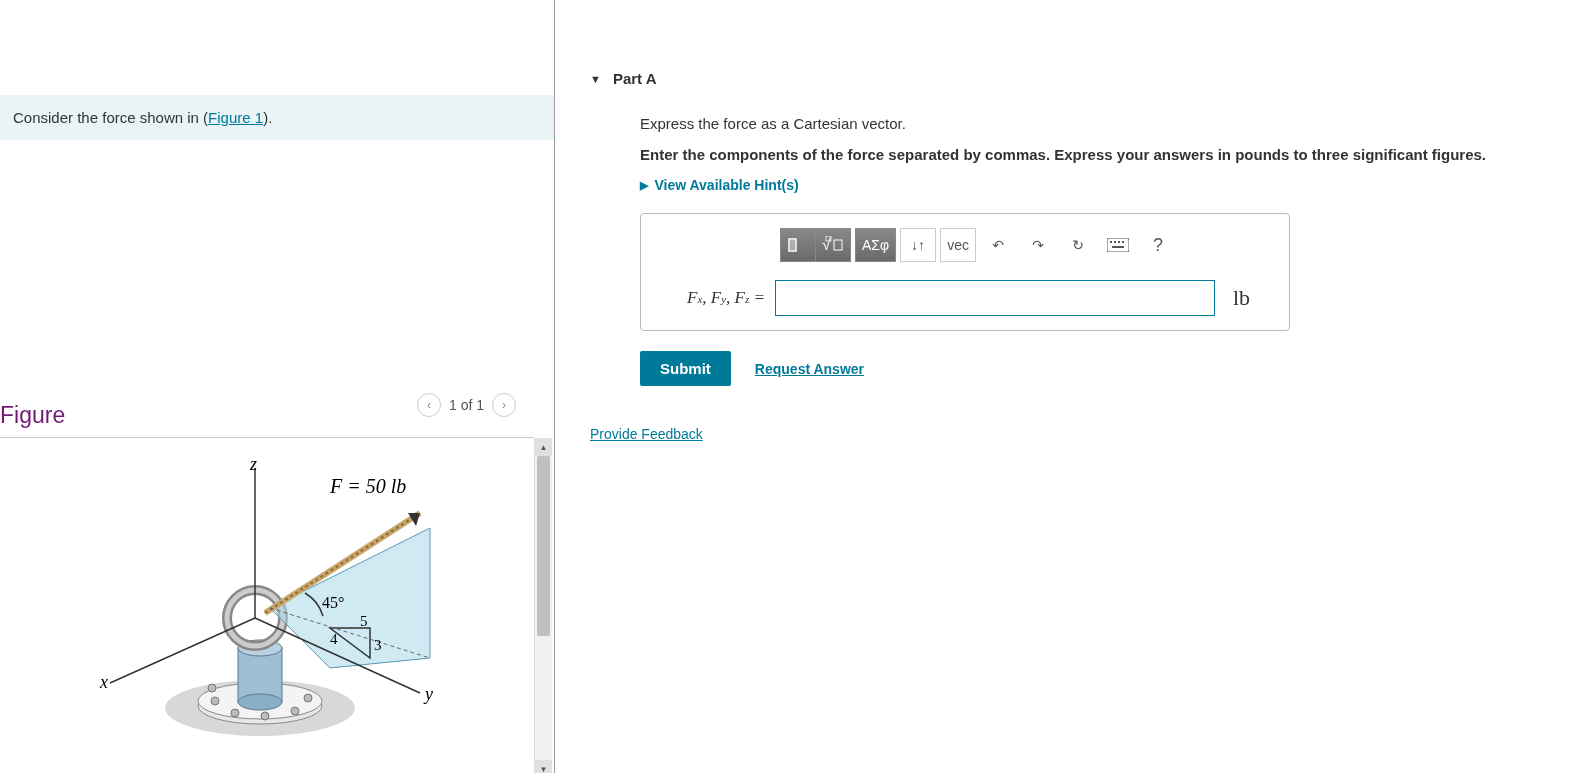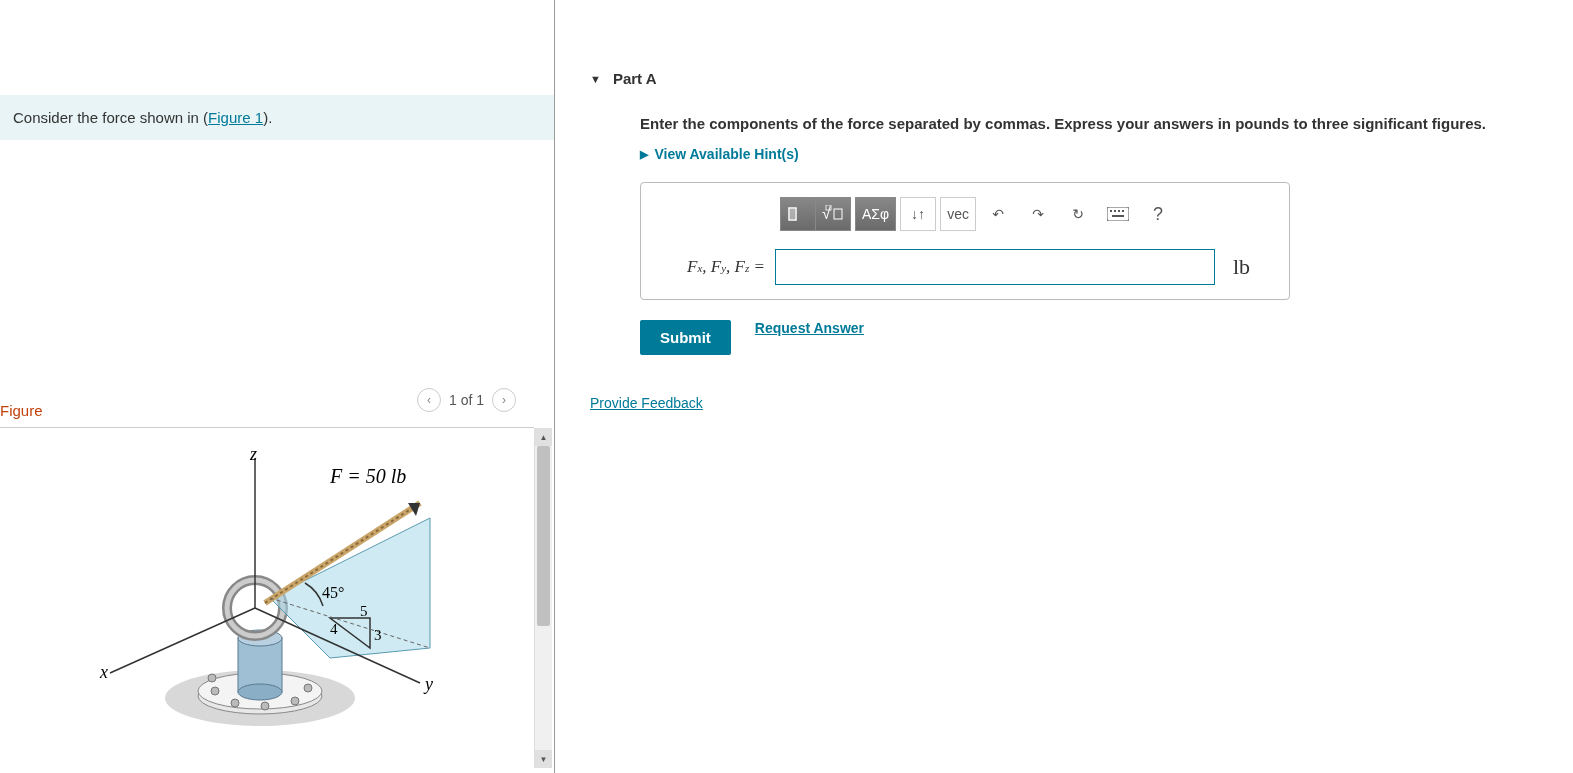--- a/index.html
+++ b/index.html
@@ -4,21 +4,21 @@
 <style>
   * { box-sizing: border-box; margin: 0; padding: 0; }
   body { font-family: Arial, Helvetica, sans-serif; font-size: 14px; color: #333; background: #fff; }
   .container { display: flex; width: 1573px; height: 773px; }
   .left-panel { width: 555px; border-right: 1px solid #999; position: relative; padding-top: 95px; }
   .right-panel { flex: 1; padding: 70px 0 0 35px; }
   .problem-intro { background: #e8f4f5; padding: 14px 13px; font-size: 15px; color: #333; margin: 0; }
   .problem-intro a { color: #007a99; text-decoration: underline; }
   .figure-section { position: absolute; bottom: 0; left: 0; right: 0; top: 380px; }
   .figure-header { display: flex; align-items: center; justify-content: space-between; padding: 0 18px 8px 0; border-bottom: 1px solid #ccc; margin: 0 20px 0 0; }
-  .figure-title { font-size: 15px; color: #c2410c; margin-top: 22px; }
+  .figure-title { font-size: 23px; color: #701a75; margin-top: 22px; }
   .figure-nav { display: flex; align-items: center; gap: 8px; color: #555; font-size: 14px; }
   .nav-btn { width: 24px; height: 24px; border: 1px solid #ccc; border-radius: 50%; background: #fff; display: flex; align-items: center; justify-content: center; cursor: pointer; color: #888; font-size: 12px; }
   .figure-body { position: relative; height: 340px; overflow: hidden; }
   .scrollbar { position: absolute; right: 2px; top: 0; bottom: 0; width: 18px; background: #f0f0f0; border-left: 1px solid #ddd; }
   .scroll-up, .scroll-down { height: 18px; background: #e0e0e0; display: flex; align-items: center; justify-content: center; font-size: 8px; color: #555; cursor: pointer; }
   .scroll-down { position: absolute; bottom: 0; width: 100%; }
   .scroll-thumb { position: absolute; top: 18px; left: 2px; right: 2px; height: 180px; background: #c0c0c0; border-radius: 2px; }
   .figure-img { position: absolute; left: 70px; top: 20px; width: 380px; height: 310px; }
   .part-header { display: flex; align-items: center; gap: 12px; font-weight: bold; font-size: 15px; margin-bottom: 28px; }
   .caret-down { font-size: 11px; }
@@ -30,21 +30,21 @@
   .answer-box { border: 1px solid #bbb; border-radius: 4px; padding: 14px; display: inline-block; margin-bottom: 20px; min-width: 650px; }
   .toolbar { display: flex; align-items: center; gap: 4px; margin-bottom: 18px; margin-left: 125px; }
   .tool-btn { height: 34px; min-width: 36px; padding: 0 6px; border: 1px solid #888; border-radius: 0; background: linear-gradient(#888,#6a6a6a); color: #fff; display: flex; align-items: center; justify-content: center; cursor: pointer; font-size: 14px; }
   .tool-btn.light { background: #fff; color: #555; border: 1px solid #ccc; }
   .tool-btn.plain { background: transparent; border: none; color: #555; }
   .input-row { display: flex; align-items: center; gap: 10px; }
   .input-label { font-family: 'Times New Roman', serif; font-style: italic; font-size: 17px; min-width: 110px; text-align: right; }
   .sub { font-size: 11px; font-style: italic; }
   .answer-input { width: 440px; height: 36px; border: 1px solid #007a99; padding: 4px 8px; font-size: 15px; }
   .unit { font-family: 'Times New Roman', serif; font-size: 22px; margin-left: 8px; }
-  .submit-row { display: flex; gap: 24px; margin-bottom: 40px; }
+  .submit-row { display: flex; align-items: center; gap: 24px; margin-bottom: 40px; }
   .submit-btn { background: #007a99; color: #fff; border: none; padding: 9px 20px; font-size: 15px; font-weight: bold; cursor: pointer; border-radius: 2px; }
   .request-link { color: #007a99; text-decoration: underline; font-size: 14px; font-weight: bold; cursor: pointer; }
   .feedback-link { color: #007a99; text-decoration: underline; font-size: 14px; cursor: pointer; margin-left: -50px; }
 </style>
 </head>
 <body>
 
 <div class="container">
 
   <div class="left-panel">
@@ -120,20 +120,21 @@
       </div>
     </div>
   </div>
 
   <div class="right-panel">
     <div class="part-header">
       <span class="caret-down">▼</span>
       <span>Part A</span>
     </div>
     <div class="part-body">
+      <div class="instruction1">Express the force as a Cartesian vector.</div>
       <div class="instruction2">Enter the components of the force separated by commas. Express your answers in pounds to three significant figures.</div>
       <div class="hints-link">
         <span class="caret-right">▶</span>
         <span>View Available Hint(s)</span>
       </div>
 
       <div class="answer-box">
         <div class="toolbar">
           <div class="tool-btn">
             <svg width="20" height="18">

